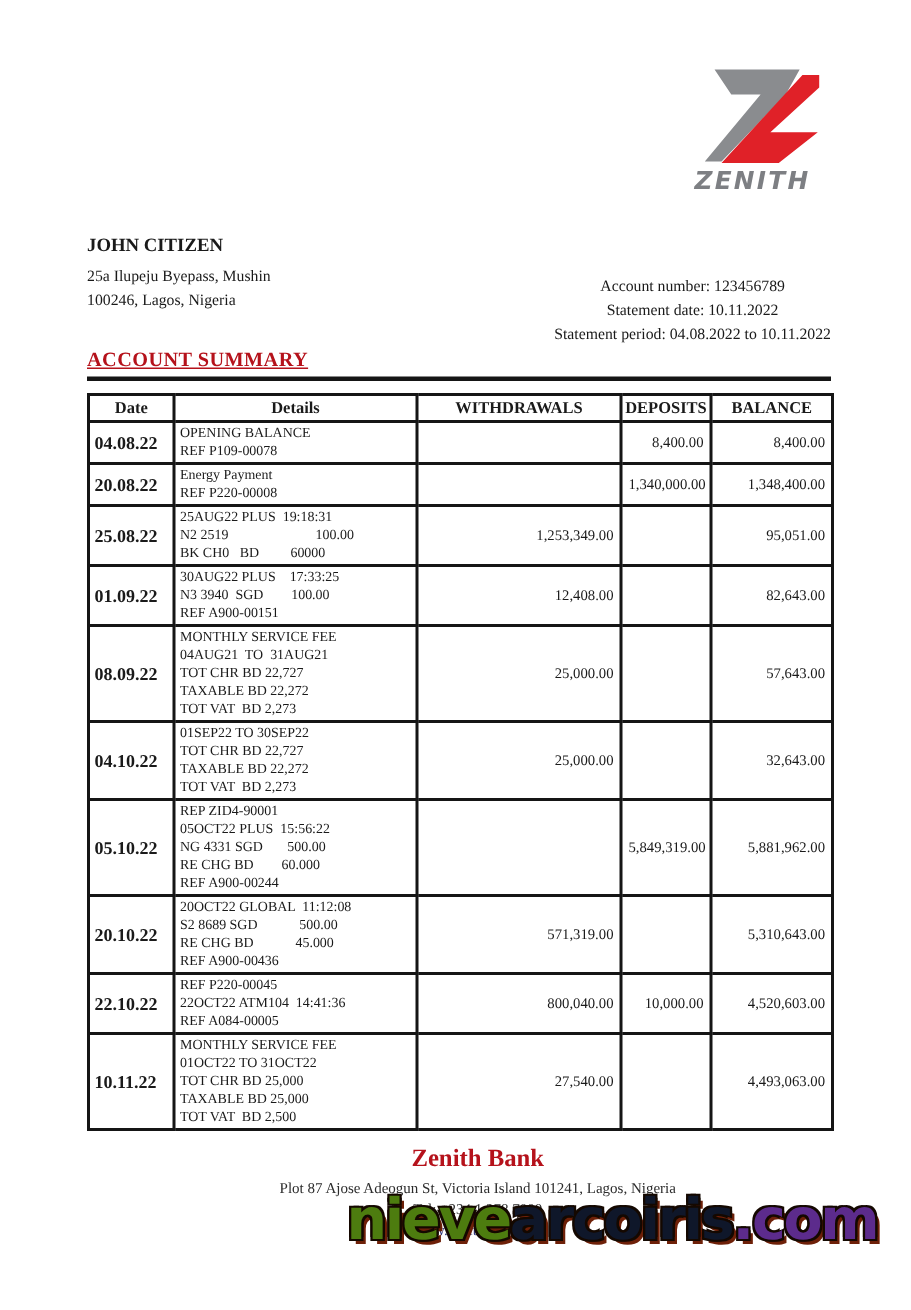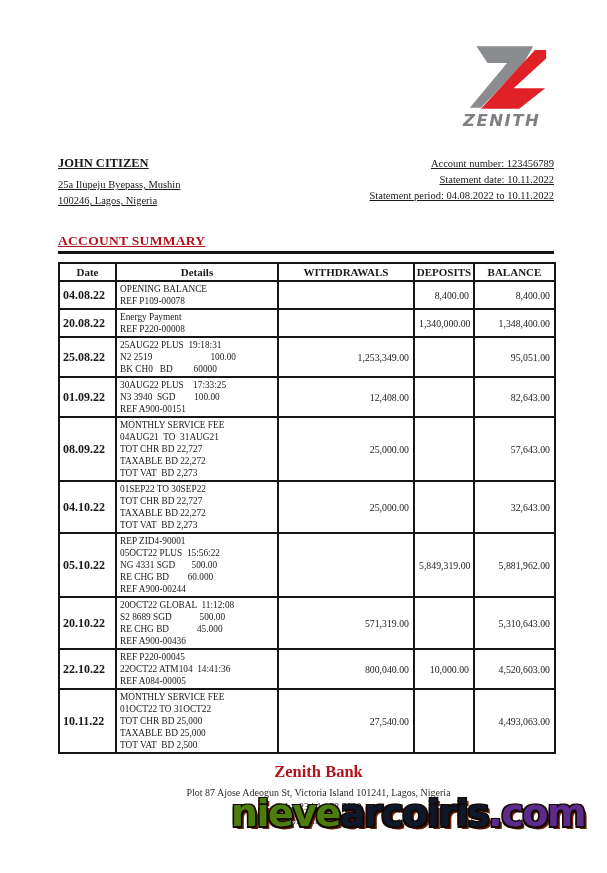--- a/index.html
+++ b/index.html
@@ -11,24 +11,24 @@
   
   .logo { position:absolute; top:44px; right:54px; width:90px; text-align:left; }
   .logo svg { width:80px; height:66px; display:block; margin:0 auto; }
   .logo-text {
     font-family:"DejaVu Sans", sans-serif; font-weight:bold; font-style:italic;
     color:#7d7f83; font-size:16.5px; letter-spacing:1.5px; margin-top:1px;
   }
 
   
   .info { position:absolute; top:156px; left:58px; width:496px;
-          display:flex; justify-content:space-between;text-decoration:underline; }
+          display:flex; justify-content:space-between; }
   .customer .name { font-weight:bold; font-size:12.5px; margin-bottom:6px; }
   .customer .addr { font-size:10.5px; line-height:16px; }
-  .meta { text-align:right; font-size:10.5px; line-height:16px; }
+  .meta { text-align:center; font-size:10.5px; line-height:16px;margin-top:28px; }
 
   
   .section { position:absolute; top:231px; left:58px; width:496px; }
   .section-title {
     color:#b5121b; font-weight:bold; font-size:13.5px;
     text-decoration:underline; text-decoration-color:#b5121b; letter-spacing:0.3px;
   }
   .rule { height:3px; background:#151515; margin-top:2px; }
 
   

